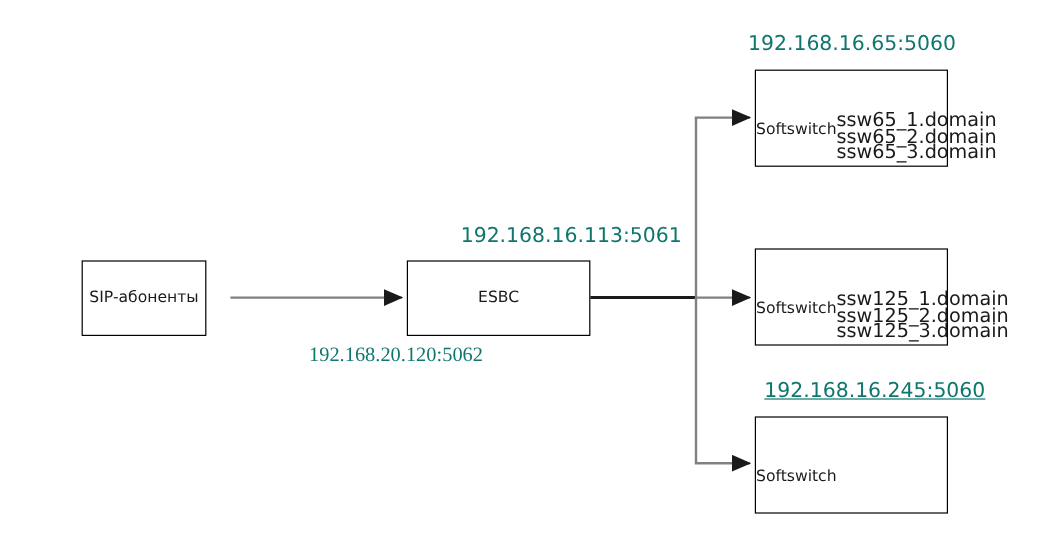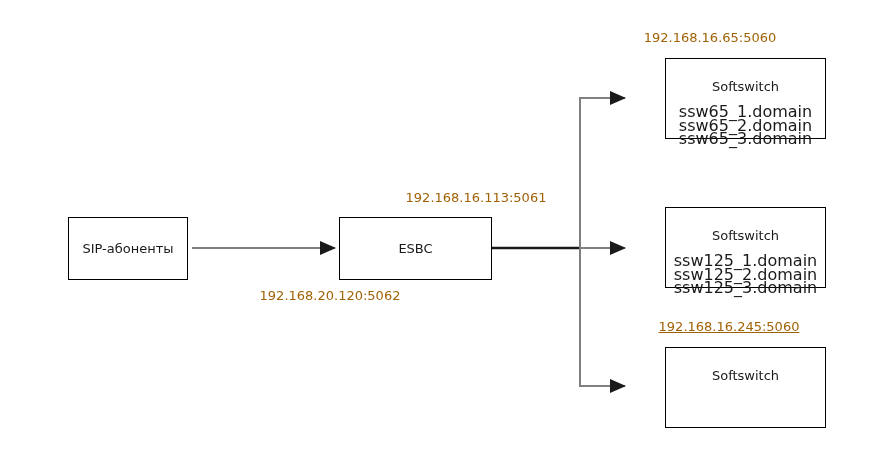--- a/index.html
+++ b/index.html
@@ -21,42 +21,42 @@
     position: absolute;
     border: 1px solid #000000;
     background: #ffffff;
     display: flex;
     align-items: center;
     justify-content: center;
     font-size: 13px;
     color: #1a1a1a;
     text-align: center;
   }
-  .node-sip    { left: 68px;  top: 217px; width: 120px; height: 63px; }
+  .node-sip    { left: 68px;  top: 217px; width: 104px; height: 63px; }
   .node-esbc   { left: 339px; top: 217px; width: 153px; height: 63px; }
-  .node-ssw    { left: 665px; width: 161px; height: 81px;
-                 flex-direction: column; justify-content: flex-start;
+  .node-ssw    { left: 629px; width: 161px; height: 81px;
+                 flex-direction: row; justify-content: flex-start;
                  padding-top: 20px; }
   .node-ssw65  { top: 58px;  }
   .node-ssw125 { top: 207px; }
   .node-ssw245 { top: 347px; }
   .ssw-title   { font-size: 13px; line-height: 16px; }
   .ssw-lines   { margin-top: 10px; font-size: 16px; line-height: 13.5px; }
   .addr-label {
     position: absolute;
-    font-size: 13px;
+    font-size: 17px;
     line-height: 15px;
-    color: #a16207;
+    color: #0f766e;
     white-space: nowrap;
   }
   .addr-ssw65   { left: 710px; top: 30px;  transform: translateX(-50%); }
   .addr-ssw125  { left: 710px; top: 179px; transform: translateX(-50%); }
   .addr-ssw245  { left: 729px; top: 319px; transform: translateX(-50%); text-decoration: underline; }
   .addr-esbc-out{ left: 476px; top: 190px; transform: translateX(-50%); }
-  .addr-esbc-in { left: 330px; top: 288px; transform: translateX(-50%); }
+  .addr-esbc-in { left: 330px; top: 288px; transform: translateX(-50%); font-family: Liberation Serif, serif; }
 </style>
 </head>
 <body>
 
 <div id="canvas">
 
   <svg id="connectors" width="878" height="460">
     <defs>
       <marker id="arrowhead" markerWidth="9" markerHeight="8" refX="7.5" refY="3.5" orient="auto">
         <path d="M0,0 L8,3.5 L0,7 z" fill="#1a1a1a"></path>

